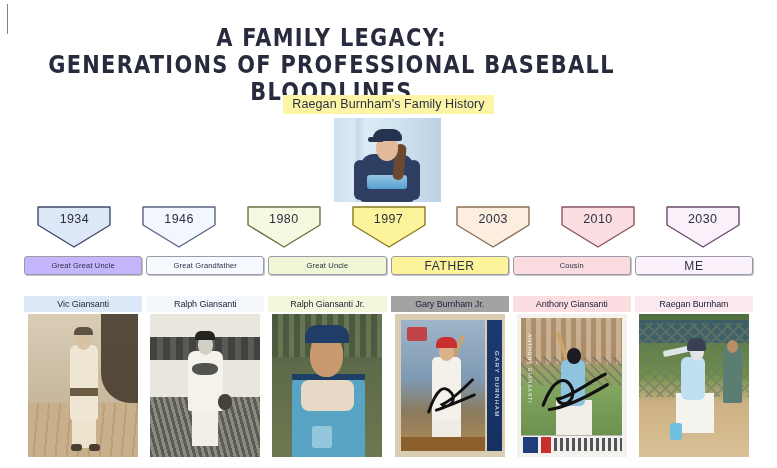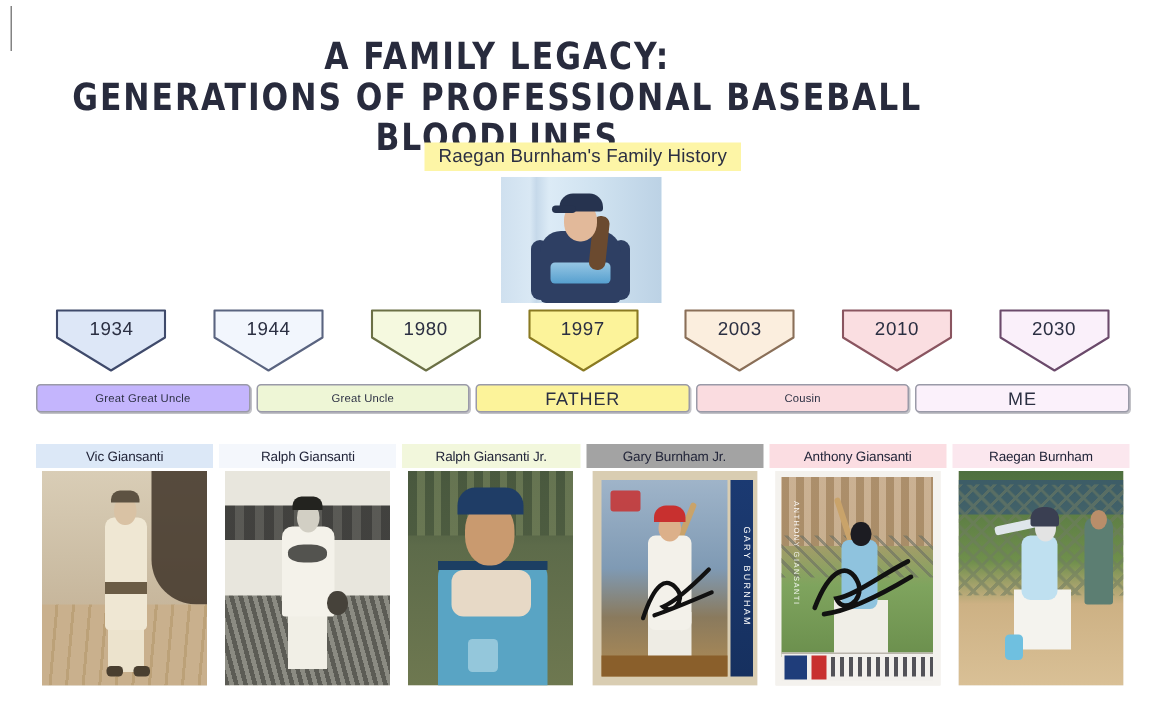--- a/index.html
+++ b/index.html
@@ -275,21 +275,21 @@
           <path d="M4 4 H76 L76 22 L40 44 L4 22 Z" fill="#dde7f7" stroke="#3f4a6b" stroke-width="1.4" stroke-linejoin="round"></path>
         </svg>
         <div class="yr">1934</div>
       </div>
     </div>
     <div class="arrow-cell">
       <div class="arrow">
         <svg viewBox="0 0 80 46" preserveAspectRatio="none">
           <path d="M4 4 H76 L76 22 L40 44 L4 22 Z" fill="#f2f6fd" stroke="#5a6480" stroke-width="1.4" stroke-linejoin="round"></path>
         </svg>
-        <div class="yr">1944</div>
+        <div class="yr">1946</div>
       </div>
     </div>
     <div class="arrow-cell">
       <div class="arrow">
         <svg viewBox="0 0 80 46" preserveAspectRatio="none">
           <path d="M4 4 H76 L76 22 L40 44 L4 22 Z" fill="#f5f9df" stroke="#6b7045" stroke-width="1.4" stroke-linejoin="round"></path>
         </svg>
         <div class="yr">1980</div>
       </div>
     </div>
@@ -323,20 +323,23 @@
           <path d="M4 4 H76 L76 22 L40 44 L4 22 Z" fill="#faf0fa" stroke="#6b4a6b" stroke-width="1.4" stroke-linejoin="round"></path>
         </svg>
         <div class="yr">2030</div>
       </div>
     </div>
   </div>
 
   <div class="roles-row">
     <div class="role-cell">
       <div class="role-box" style="background:#c4b5fd">Great Great Uncle</div>
+    </div>
+    <div class="role-cell">
+      <div class="role-box" style="background:#f6f9fe">Great Grandfather</div>
     </div>
     <div class="role-cell">
       <div class="role-box" style="background:#eef6d6">Great Uncle</div>
     </div>
     <div class="role-cell">
       <div class="role-box big" style="background:#fcf39a">FATHER</div>
     </div>
     <div class="role-cell">
       <div class="role-box" style="background:#fadce0">Cousin</div>
     </div>

